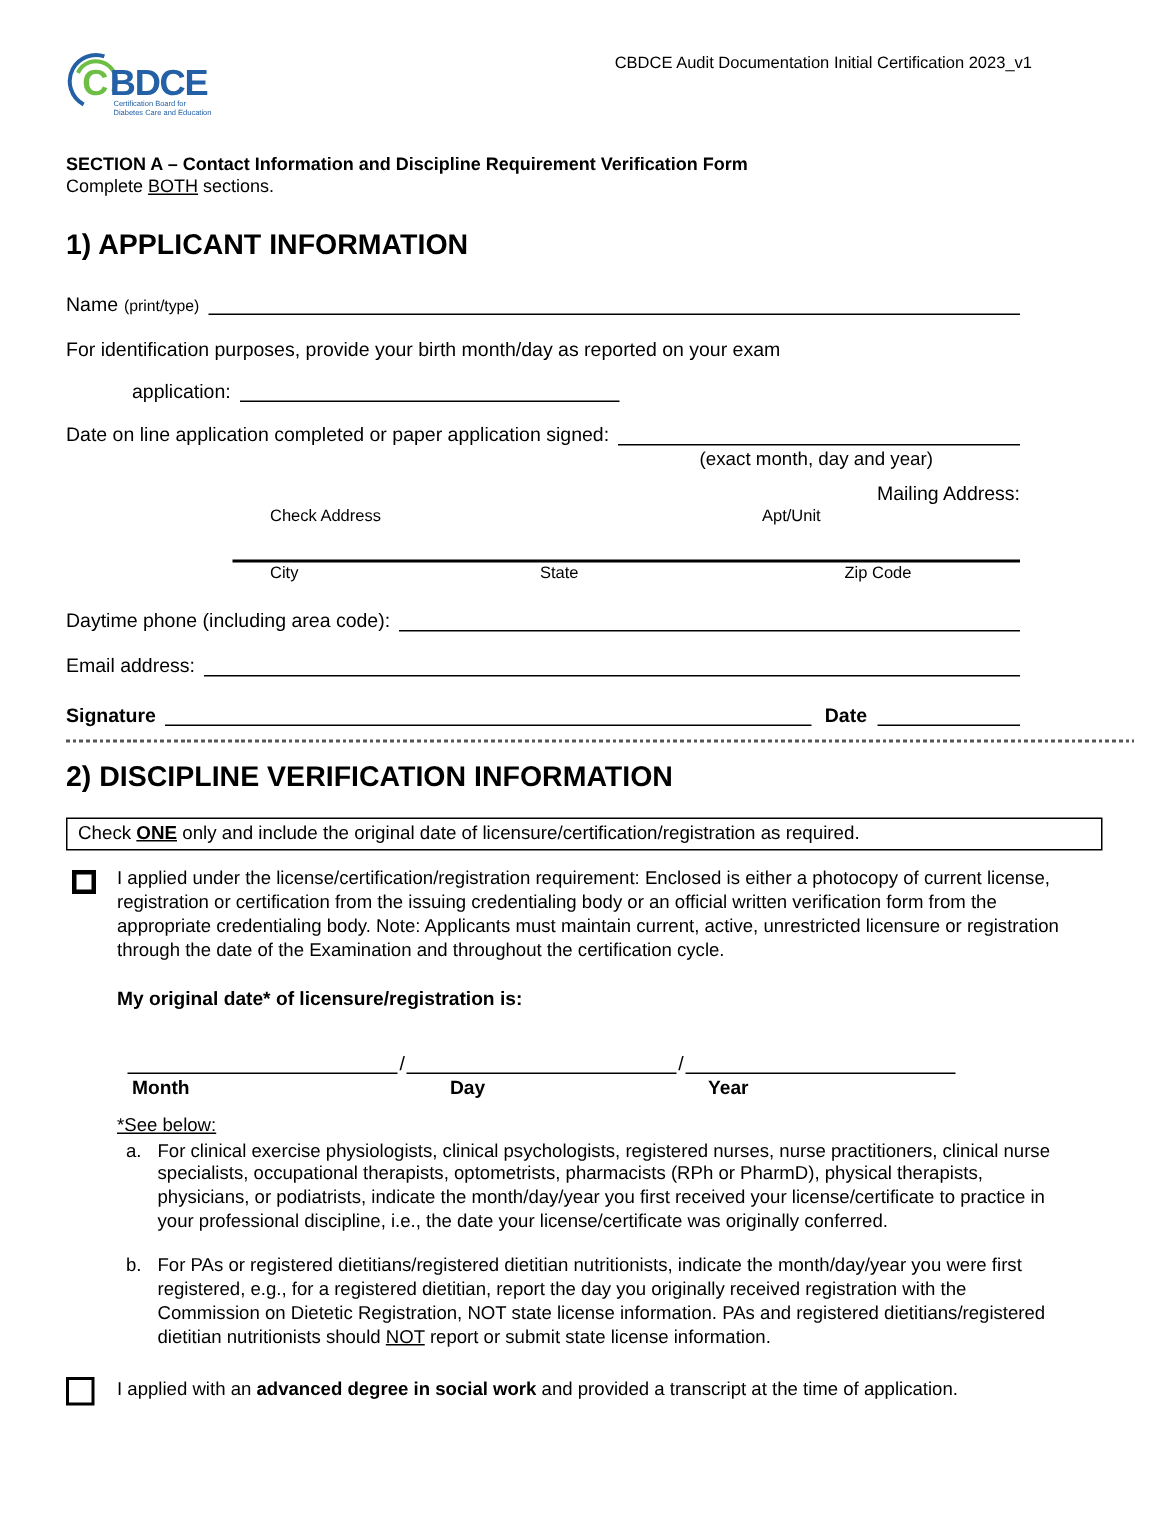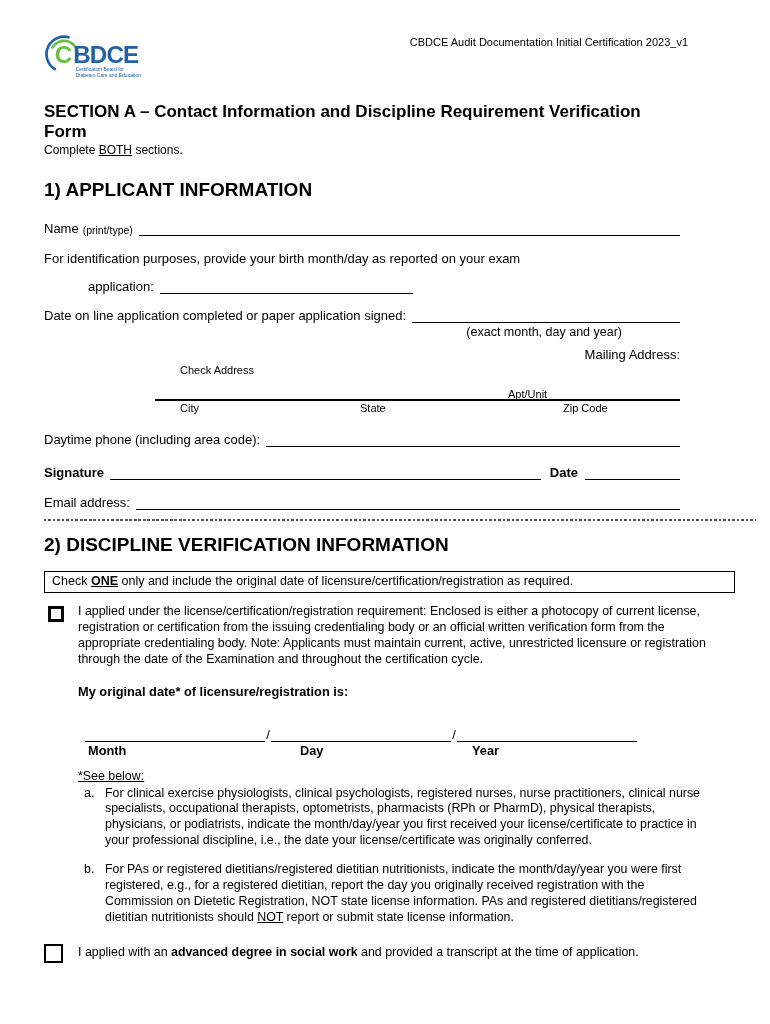--- a/index.html
+++ b/index.html
@@ -9,21 +9,21 @@
     font-family:"Liberation Sans","DejaVu Sans",sans-serif;
     color:#000; font-size:13px; position:relative; overflow:hidden;
   }
   .page { padding:26px 90px 30px 44px; }
 
   
   .hdr { display:flex; align-items:flex-start; }
   .hdr-title { margin-left:auto; margin-top:10px; font-size:11px; margin-right:-8px; }
 
   
-  .sec-title { margin-top:18px; font-size:17px; font-weight:bold; }
+  .sec-title { margin-top:18px; font-size:12px; font-weight:bold; }
   .subtitle  { margin-top:1px; font-size:12px; }
   .h2 { margin-top:22px; font-size:19px; font-weight:bold; }
 
   .u { text-decoration:underline; }
   .b { font-weight:bold; }
   .small { font-size:10.5px; }
 
   
   .row { display:flex; align-items:flex-end; }
   .fill { flex:1; border-bottom:1px solid #000; height:15px; margin-left:6px; }
@@ -32,21 +32,21 @@
   .row-name { margin-top:20px; }
   .birth-text { margin-top:15px; }
   .row-app { margin-top:13px; padding-left:44px; }
   .row-app .blank { width:253px; }
   .row-date { margin-top:14px; }
   .exact-hint { margin-top:2px; text-align:right; padding-right:58px; font-size:12.5px; }
   .row-mail { margin-top:8px;flex-direction:column; }
 
   .addr-labels { position:relative; height:15px; font-size:11px; }
   .addr-labels span { position:absolute; top:1px; }
-  .lab-street { left:136px; } .lab-apt { left:464px;margin-top:24px; }
+  .lab-street { left:136px; } .lab-apt { left:464px; }
   .addr2-line { margin-left:111px; margin-top:21px; border-bottom:2px solid #000; height:2px; }
   .lab-city { left:136px; } .lab-state { left:316px; } .lab-zip { left:519px; }
 
   .row-phone { margin-top:16px; }
   .row-email { margin-top:15px; }
   .row-sig { margin-top:18px; font-weight:bold; }
   .row-sig .date-blank { width:95px; margin-left:7px; }
   .row-sig .date-lbl { margin-left:9px; }
 
   .dashed { margin-top:9px; height:2px; margin-right:-76px;
@@ -133,30 +133,30 @@
   <div class="addr-labels">
     <span class="lab-city">City</span>
     <span class="lab-state">State</span>
     <span class="lab-zip">Zip Code</span>
   </div>
 
   <div class="row row-phone">
     <span>Daytime phone (including area code):</span>
     <span class="fill"></span>
   </div>
+  <div class="row row-email">
+    <span>Email address:</span>
+    <span class="fill"></span>
+  </div>
+
   <div class="row row-sig">
     <span>Signature</span>
     <span class="fill"></span>
     <span class="date-lbl">Date</span>
     <span class="blank date-blank"></span>
-  </div>
-
-  <div class="row row-email">
-    <span>Email address:</span>
-    <span class="fill"></span>
   </div>
 
   <div class="dashed"></div>
 
   <div class="h2" style="margin-top:13px;">2) DISCIPLINE VERIFICATION INFORMATION</div>
 
   <div class="notice-box"><span>Check </span><span class="b u">ONE</span><span> only and include the original date of licensure/certification/registration as required.</span></div>
 
   <div class="opt">
     <span class="cb1"></span>

